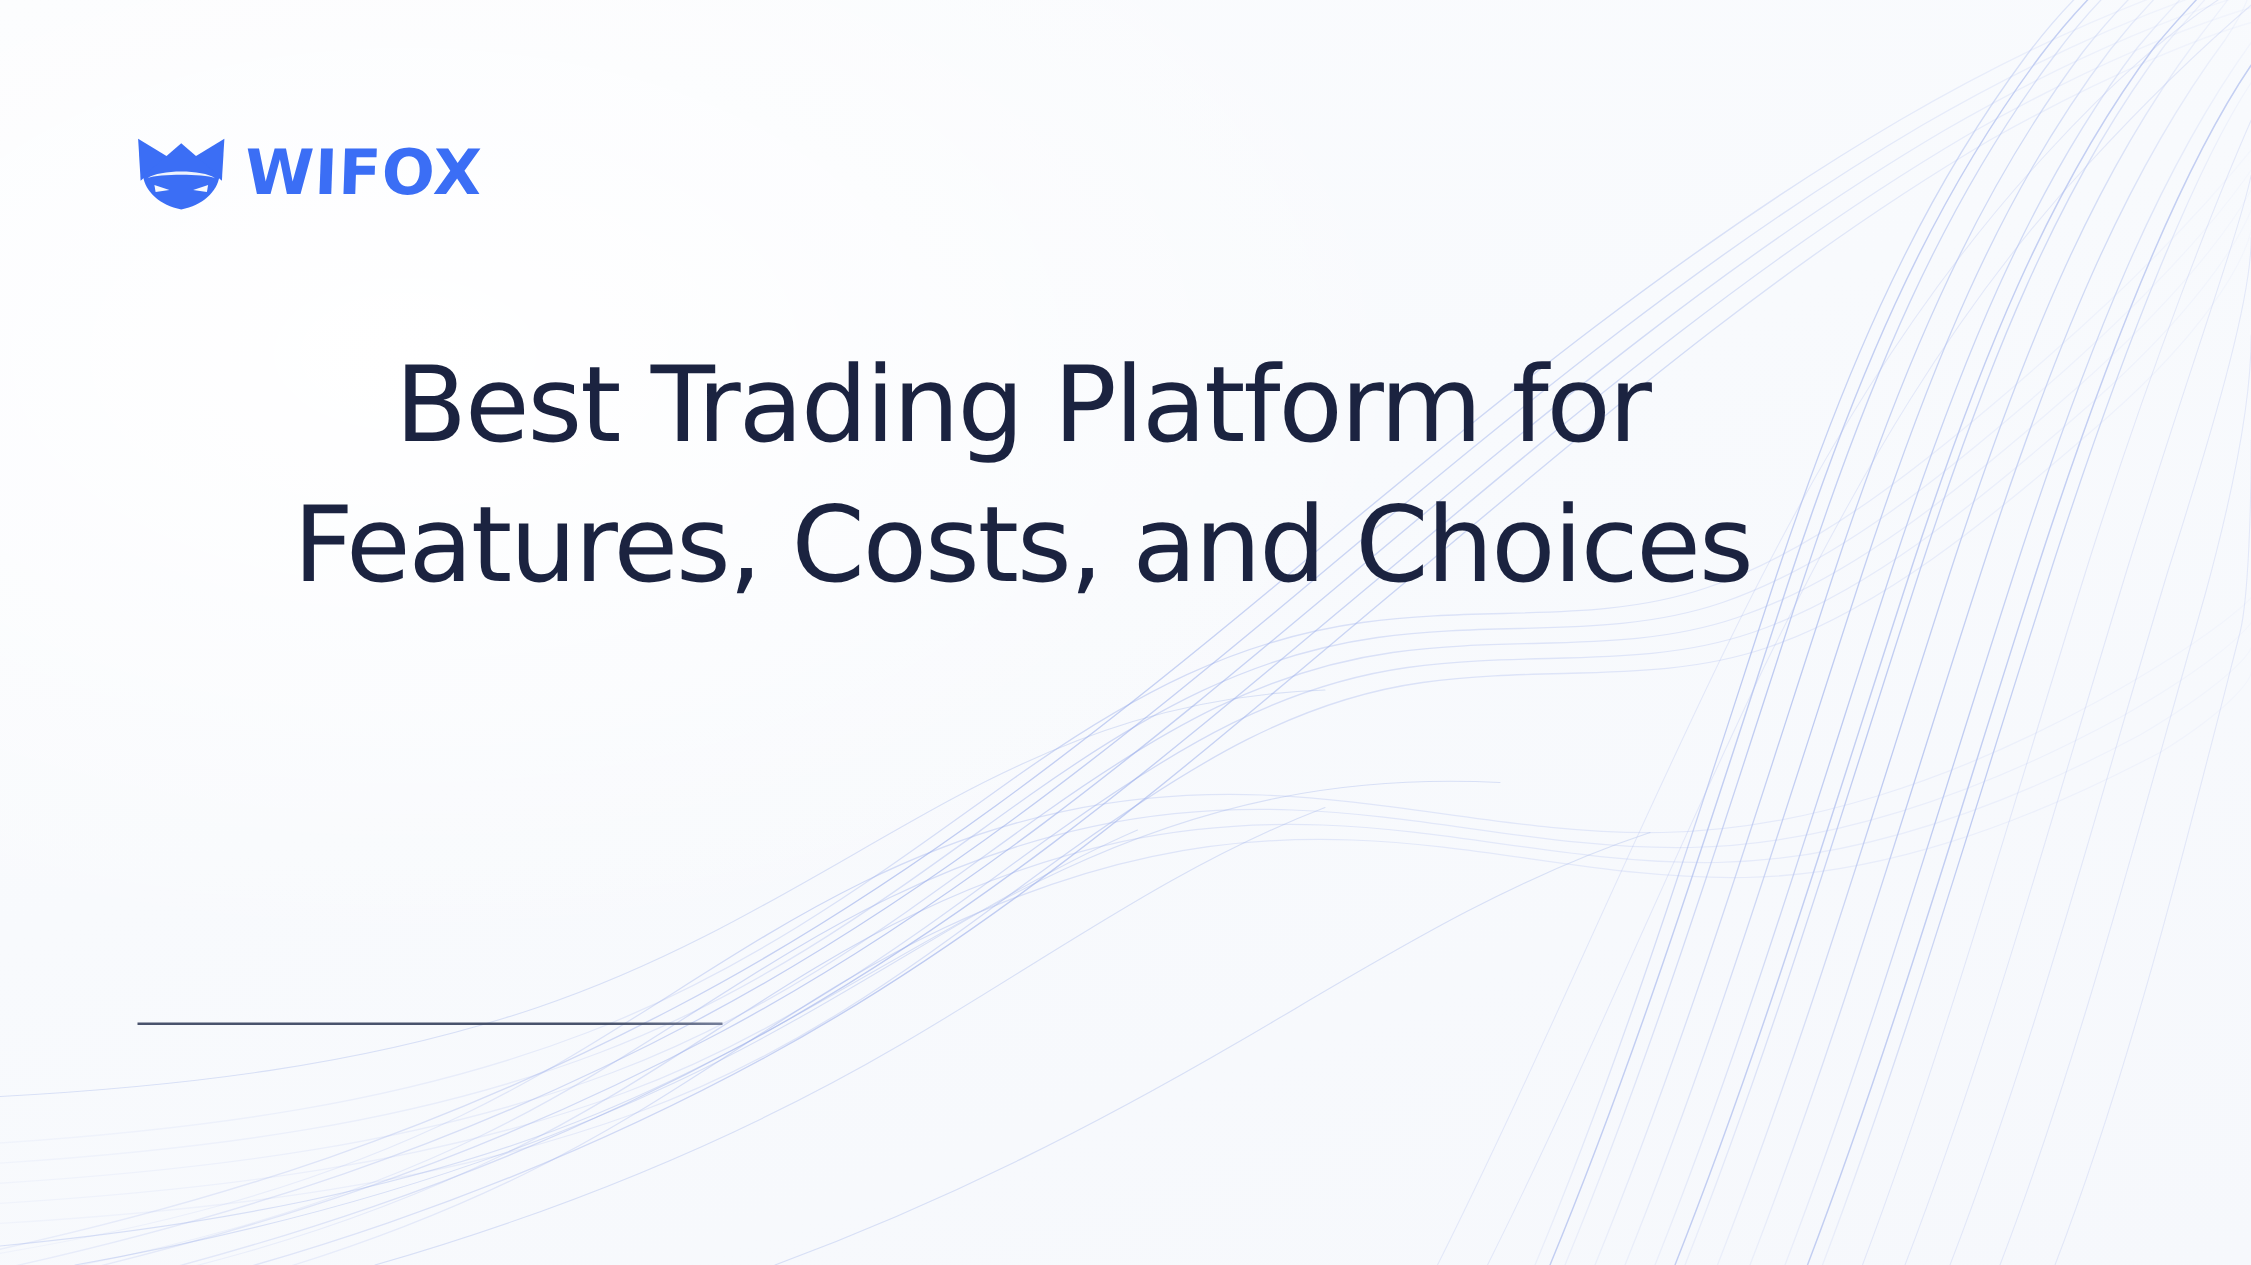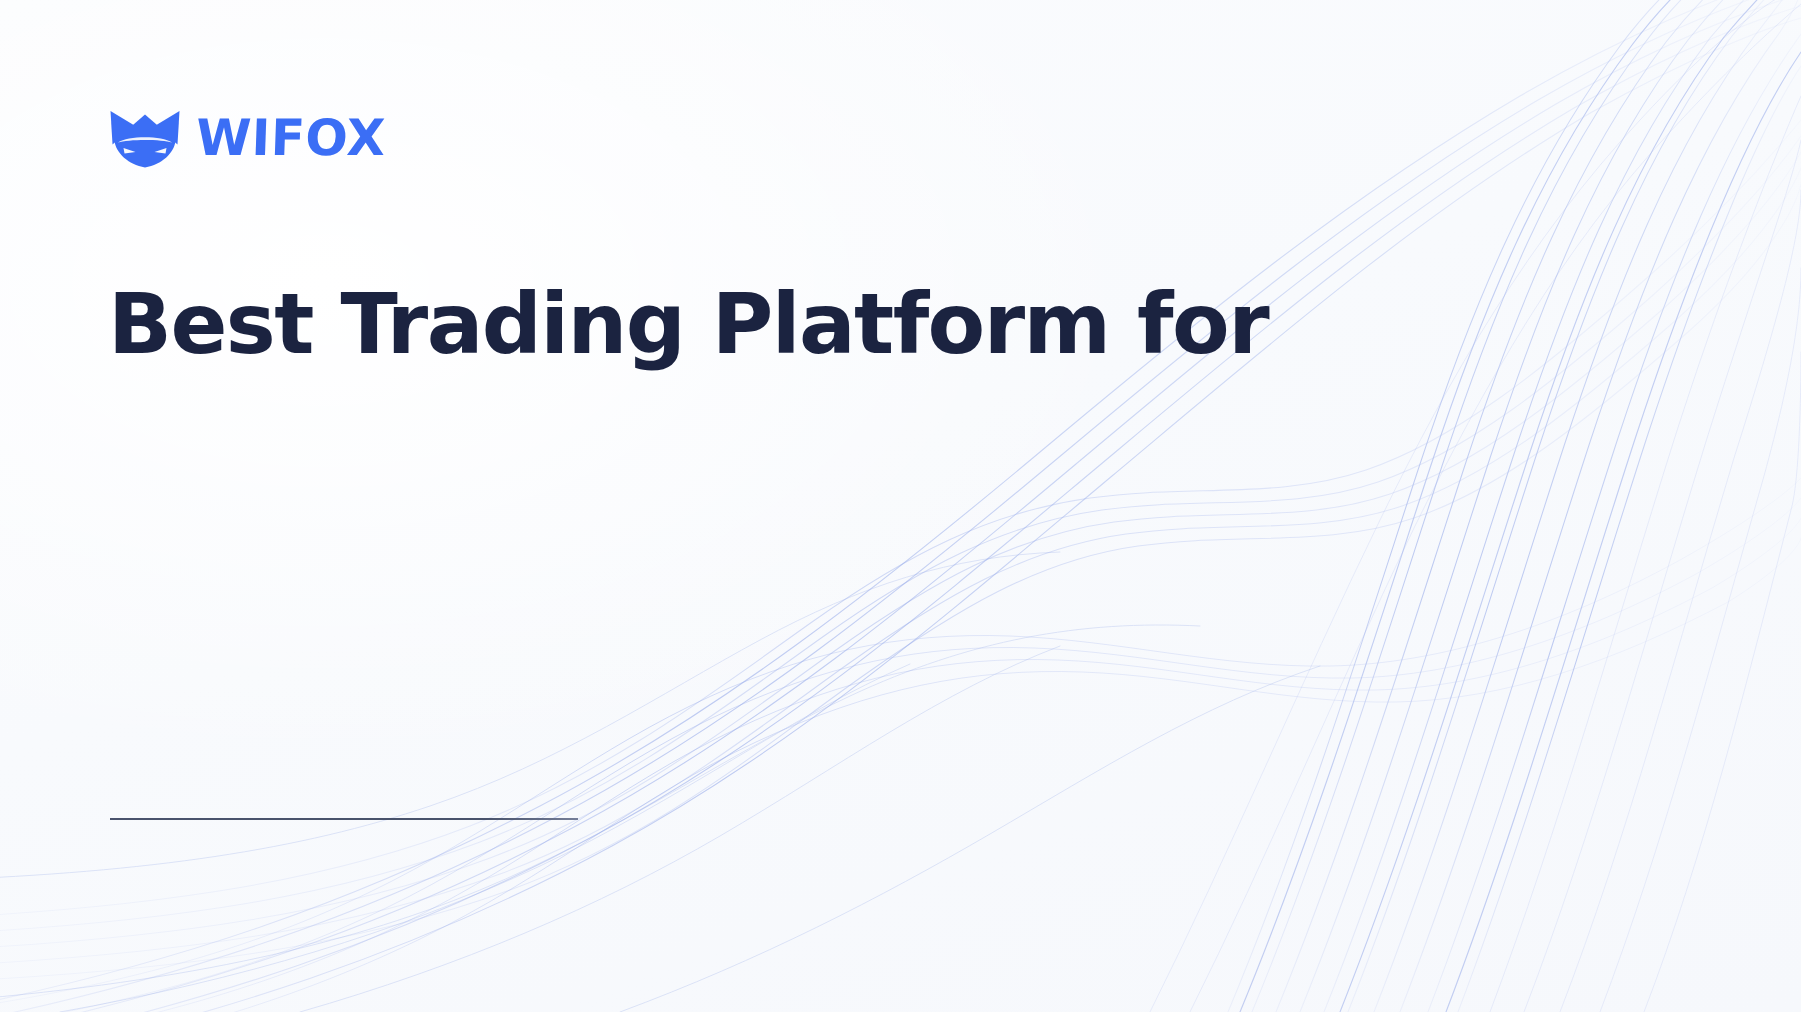--- a/index.html
+++ b/index.html
@@ -67,25 +67,26 @@
   }
 
   
   .title {
     position: absolute;
     left: 108px;
     top: 268px;
     width: 1420px;
     color: #1b2340;
     font-family: "DejaVu Sans", sans-serif;
-    font-weight: 700;
+    font-weight: 400;
     font-size: 84px;
     line-height: 112px;
     letter-spacing: -1.6px;
     white-space: nowrap;
+    text-align: center;
   }
 
   .title-line { display: block; }
 
   
   .divider {
     position: absolute;
     left: 110px;
     top: 818px;
     width: 468px;
@@ -199,17 +200,18 @@
 
       <path d="M15.5 41.0 L27.5 45.0 L16.5 46.5 Z" fill="#f7f9fc"></path>
       <path d="M58.5 41.0 L46.5 45.0 L57.5 46.5 Z" fill="#f7f9fc"></path>
     </svg>
 
     <span class="logo-word">WIFOX</span>
   </div>
 
   <h1 class="title">
     <span class="title-line">Best Trading Platform for</span>
+    <span class="title-line">Features, Costs, and Choices</span>
   </h1>
 
   <div class="divider"></div>
 
 </div>
 
 </body></html>

